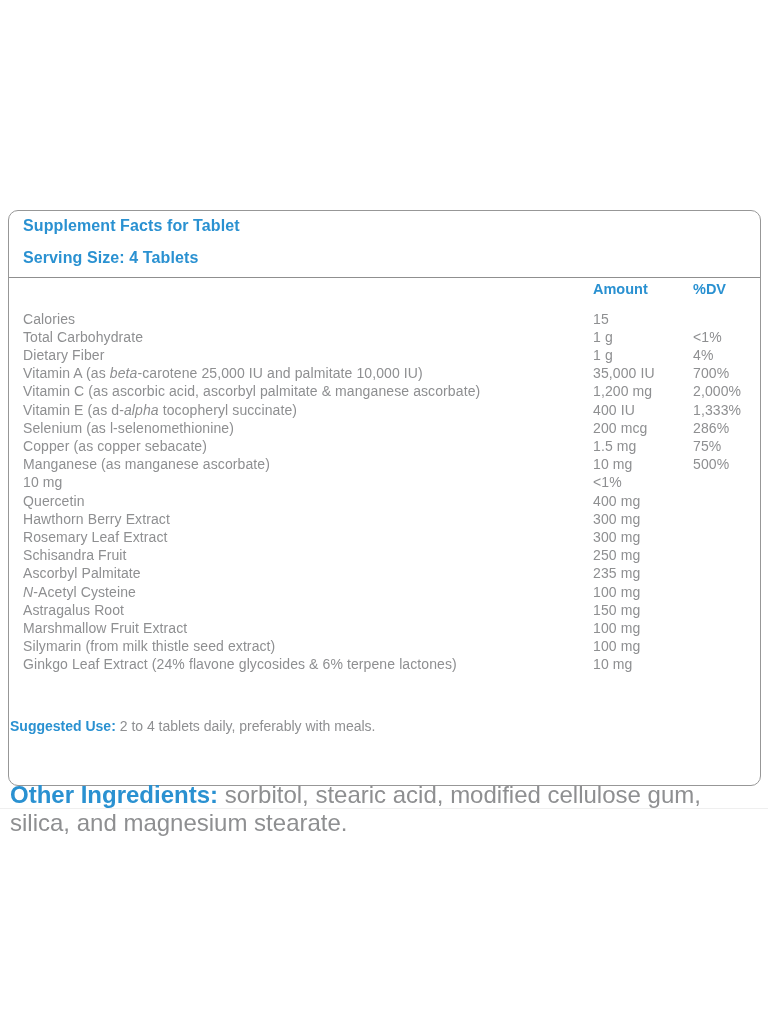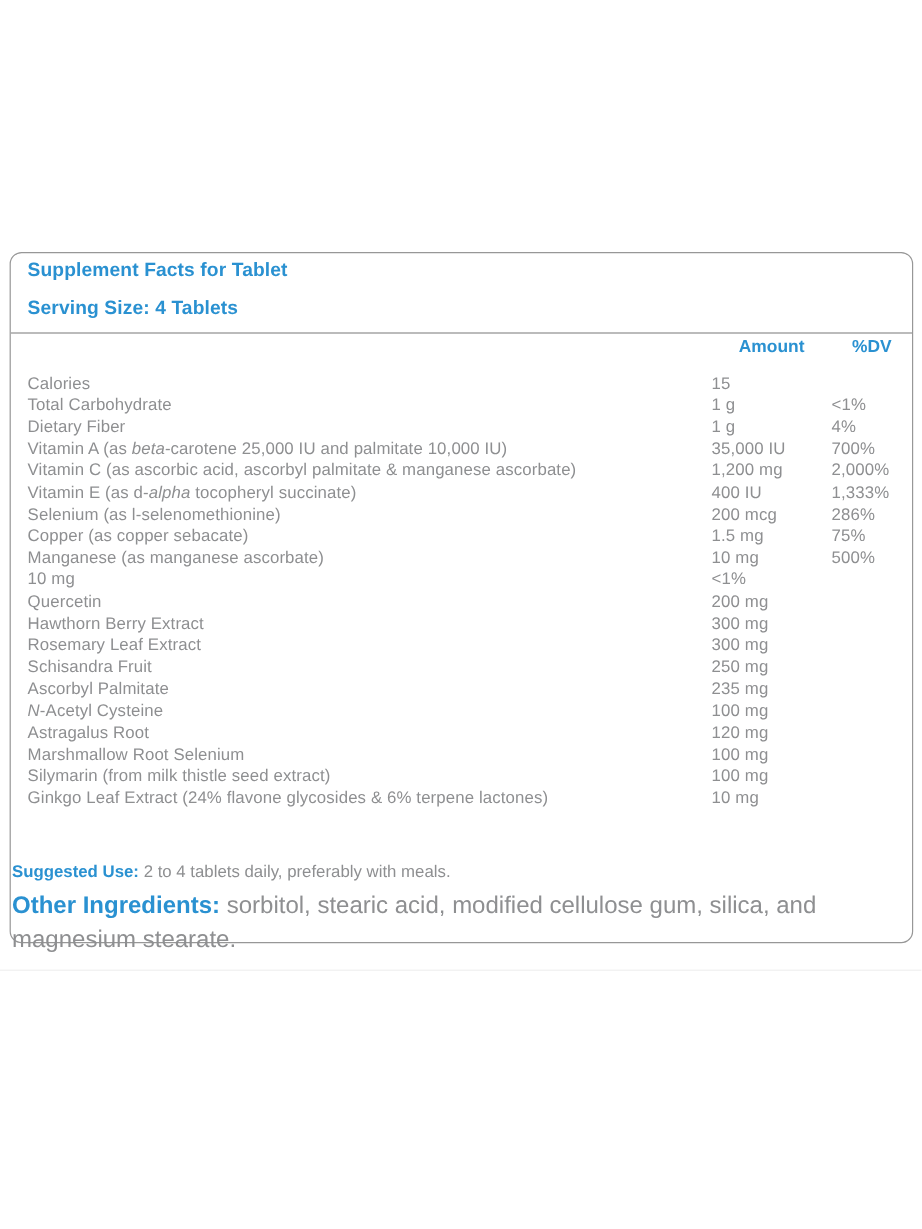--- a/index.html
+++ b/index.html
@@ -21,37 +21,37 @@
     line-height: 20px; letter-spacing: 0.1px;
   }
   .serving-size {
     font-size: 16px; font-weight: 700; color: #2a91d1;
     line-height: 20px; margin-top: 12px; letter-spacing: 0.1px;
   }
   .col-headers {
     border-top: 1.5px solid #8f8f8f;
     display: grid; grid-template-columns: 570px 100px 1fr;
     padding: 3px 0 0 14px; height: 26px;
-    font-size: 14.5px; font-weight: 700; color: #2a91d1; text-align: center;
+    font-size: 14.5px; font-weight: 700; color: #2a91d1;
   }
   .rows { padding: 7px 0 0 14px; }
   .row {
     display: grid; grid-template-columns: 570px 100px 1fr;
     font-size: 14px; line-height: 18.2px; color: #8e8f91;
     letter-spacing: 0.1px; white-space: nowrap;
   }
   .row sup { font-size: 9px; line-height: 0; }
   .row i, .c-name i { font-style: italic; }
   .use-line {
     position: absolute; left: 10px; top: 714px; width: 750px;
     font-size: 14px; line-height: 24px; color: #8e8f91;
   }
   .other-line {
-    position: absolute; left: 10px; top: 741px; width: 746px;
-    font-size: 20px; line-height: 28px; color: #8e8f91;
+    position: absolute; left: 10px; top: 781px; width: 746px;
+    font-size: 24px; line-height: 28px; color: #8e8f91;
   }
   .lbl { font-weight: 700; color: #2a91d1; }
   .faint-rule {
     position: absolute; left: 0; top: 808px; width: 768px; height: 1px;
     background: #efefef;
   }
 </style>
 </head>
 <body>
 
@@ -110,21 +110,21 @@
         <span class="c-name"><span>Manganese (as manganese ascorbate)</span></span>
         <span class="c-amt">10 mg</span>
         <span class="c-dv">500%</span>
       </div>
       <div class="row">
         <span class="c-amt">10 mg</span>
         <span class="c-dv">&lt;1%</span>
       </div>
       <div class="row">
         <span class="c-name"><span>Quercetin</span></span>
-        <span class="c-amt">200 mg</span>
+        <span class="c-amt">400 mg</span>
         <span class="c-dv"></span>
       </div>
       <div class="row">
         <span class="c-name"><span>Hawthorn Berry Extract</span></span>
         <span class="c-amt">300 mg</span>
         <span class="c-dv"></span>
       </div>
       <div class="row">
         <span class="c-name"><span>Rosemary Leaf Extract</span></span>
         <span class="c-amt">300 mg</span>
@@ -140,25 +140,25 @@
         <span class="c-amt">235 mg</span>
         <span class="c-dv"></span>
       </div>
       <div class="row">
         <span class="c-name"><i>N</i><span>-Acetyl Cysteine</span></span>
         <span class="c-amt">100 mg</span>
         <span class="c-dv"></span>
       </div>
       <div class="row">
         <span class="c-name"><span>Astragalus Root</span></span>
-        <span class="c-amt">120 mg</span>
+        <span class="c-amt">150 mg</span>
         <span class="c-dv"></span>
       </div>
       <div class="row">
-        <span class="c-name"><span>Marshmallow Root Selenium</span></span>
+        <span class="c-name"><span>Marshmallow Fruit Extract</span></span>
         <span class="c-amt">100 mg</span>
         <span class="c-dv"></span>
       </div>
       <div class="row">
         <span class="c-name"><span>Silymarin (from milk thistle seed extract)</span></span>
         <span class="c-amt">100 mg</span>
         <span class="c-dv"></span>
       </div>
       <div class="row">
         <span class="c-name"><span>Ginkgo Leaf Extract (24% flavone glycosides &amp; 6% terpene lactones)</span></span>

